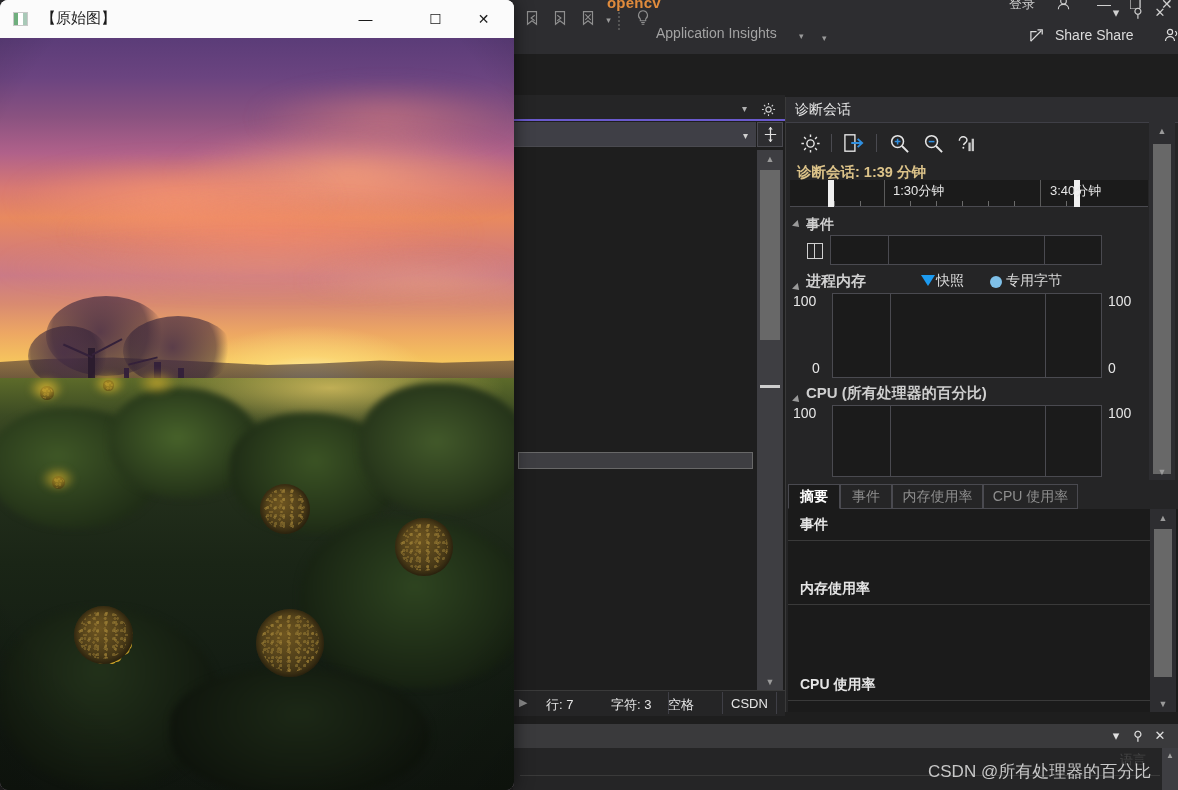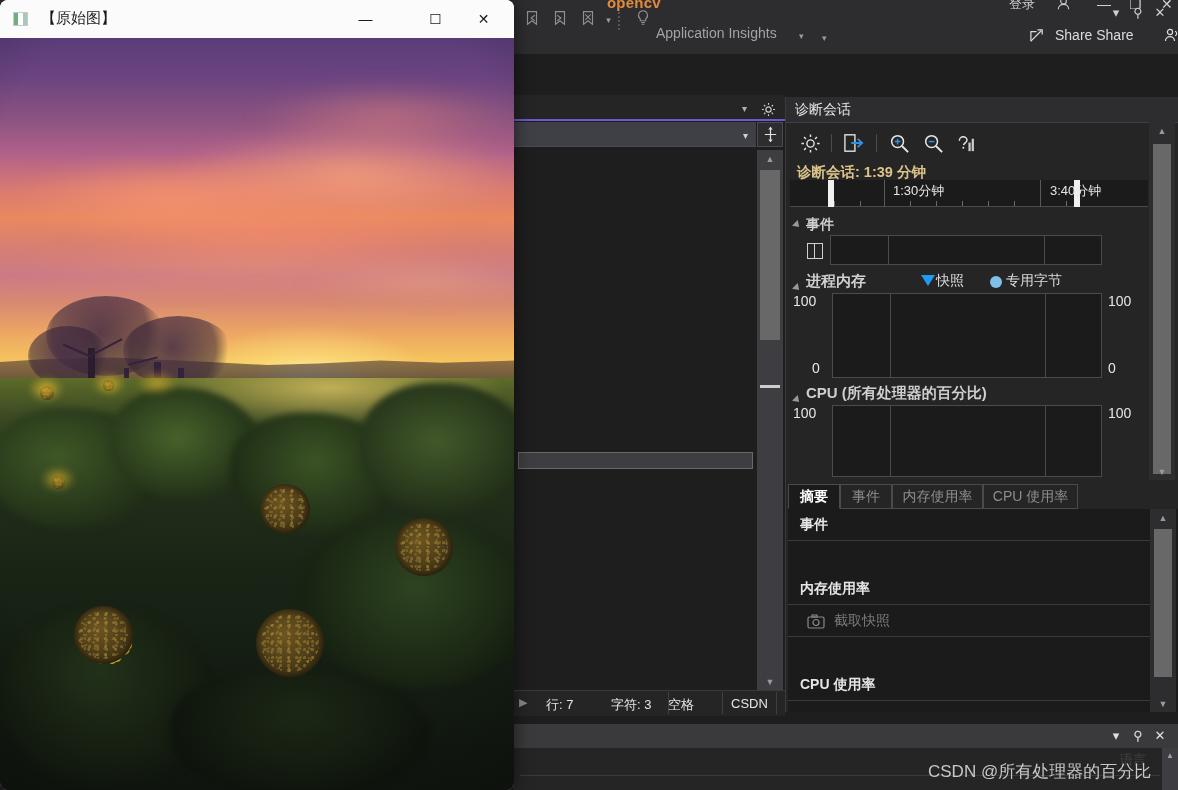--- a/index.html
+++ b/index.html
@@ -687,30 +687,20 @@
     <div class="tab inactive" style="left:104px;width:91px">内存使用率</div>
     <div class="tab inactive" style="left:195px;width:95px">CPU 使用率</div>
   </div>
 
   <div class="summary-pane">
     <div class="sum-row" style="top:0">
       <div class="sum-head-text">事件</div>
     </div>
     <div class="sum-row" style="top:64px">
       <div class="sum-head-text">内存使用率</div>
-    </div>
-    <div class="sum-row" style="top:96px">
-      <div class="sum-icon">
-        <svg width="18" height="15" viewBox="0 0 18 15">
-            <rect x="1" y="3" width="16" height="11" rx="1.5" fill="none" stroke="#8a8a8a" stroke-width="1.2"></rect>
-            <circle cx="9" cy="8.5" r="3" fill="none" stroke="#8a8a8a" stroke-width="1.2"></circle>
-            <rect x="5" y="1" width="5" height="2" fill="none" stroke="#8a8a8a" stroke-width="1.1"></rect>
-          </svg>
-      </div>
-      <div class="sum-item-text dim">截取快照</div>
     </div>
     <div class="sum-row" style="top:160px">
       <div class="sum-head-text">CPU 使用率</div>
     </div>
   </div>
   <div class="sum-vscroll">
     <div class="dv-arrow" style="top:0">▲</div>
     <div class="sv-thumb"></div>
     <div class="dv-arrow" style="bottom:0">▼</div>
   </div>

